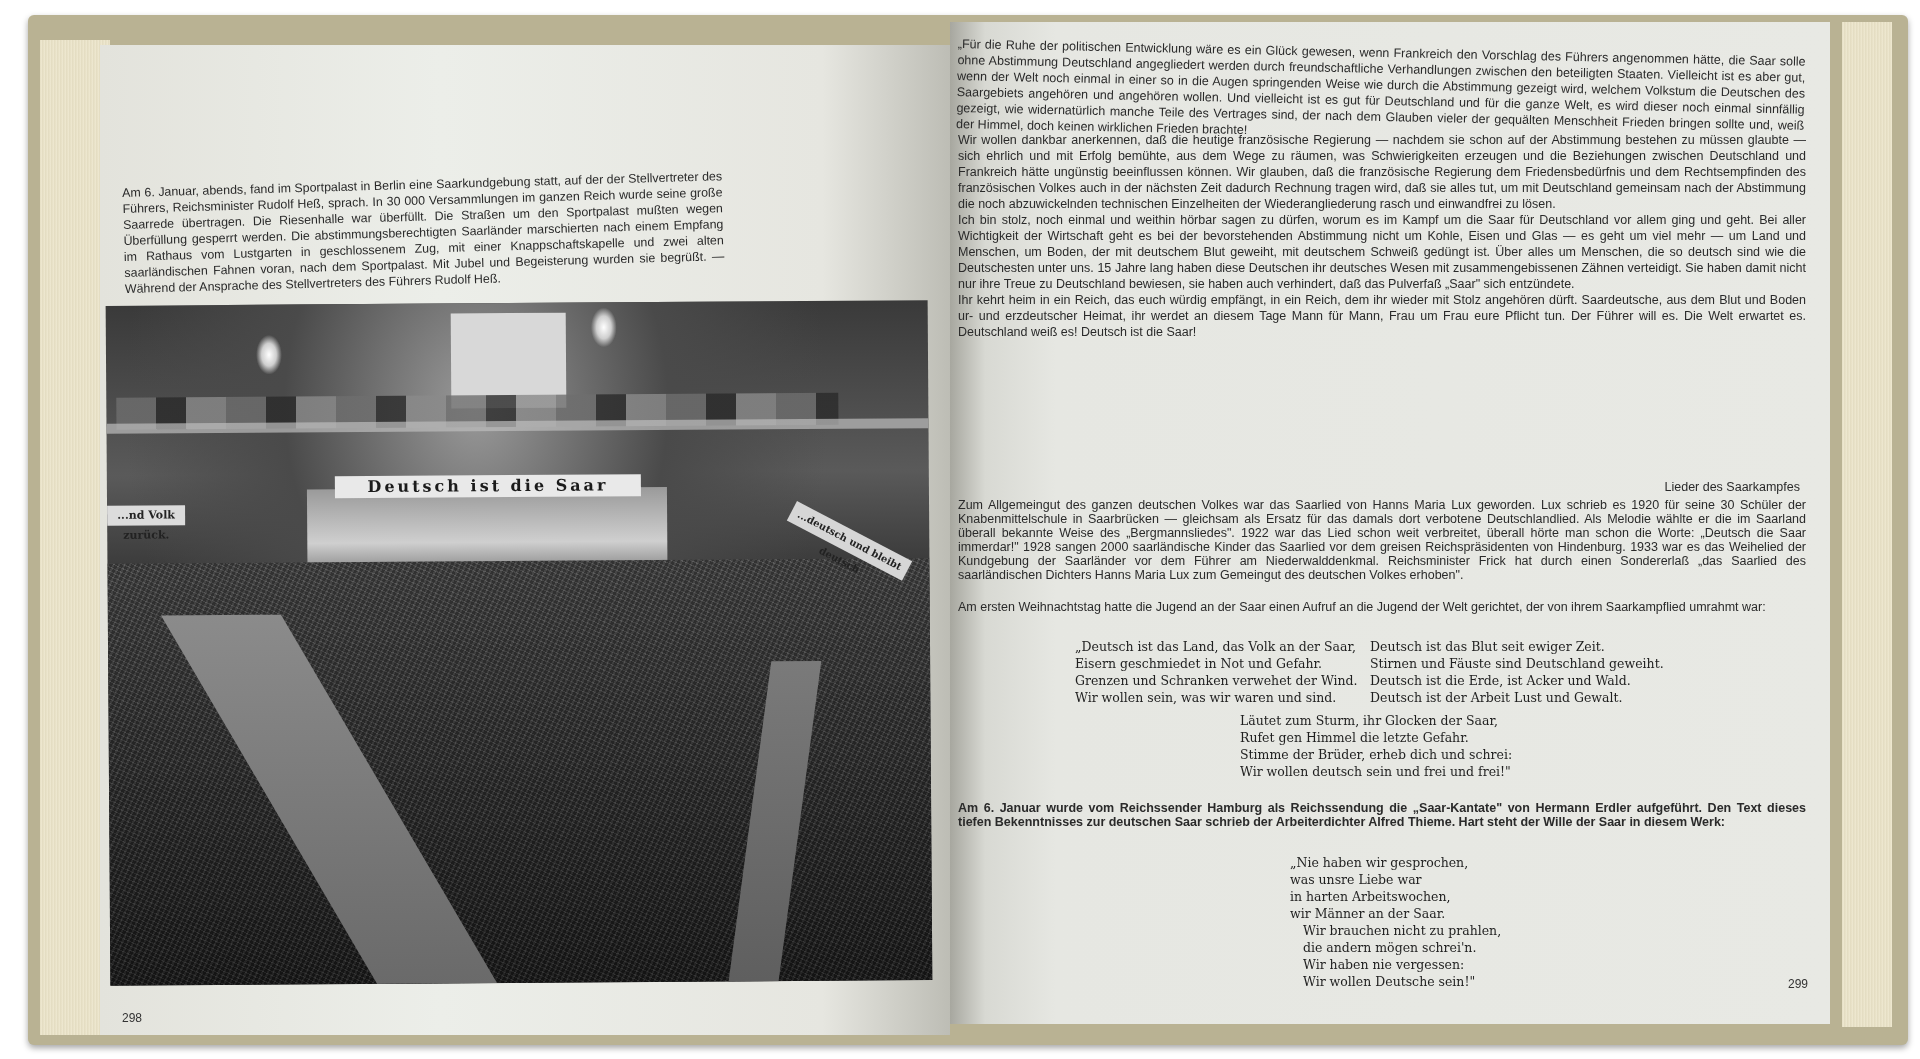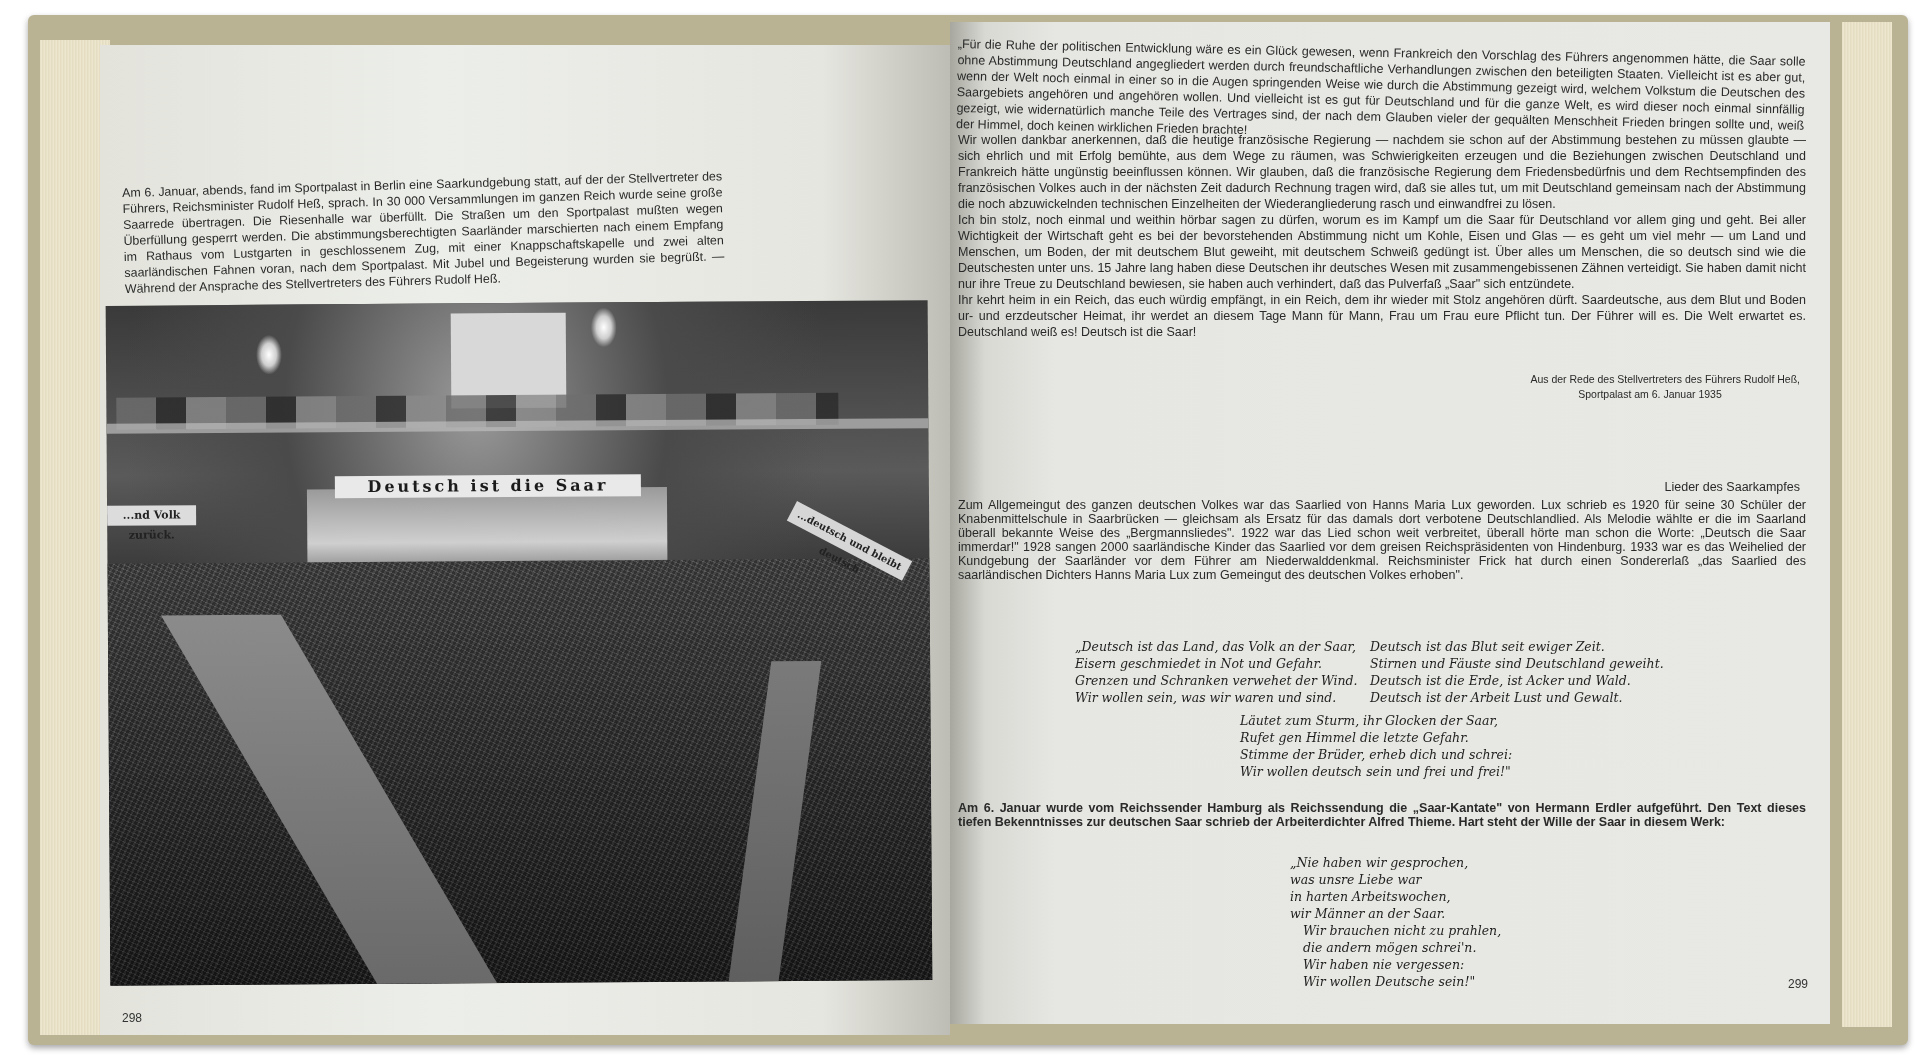--- a/index.html
+++ b/index.html
@@ -78,21 +78,21 @@
     position:absolute; left:200px; top:185px; width:360px; height:90px;
     background:linear-gradient(180deg,#9a9a9a,#cfcfcf 60%,#777);
   }
   .banner-main {
     position:absolute; left:228px; top:172px; width:306px; height:22px;
     background:#e9e9e9; color:#1b1b1b;
     font-family:"DejaVu Serif", serif; font-weight:bold; font-size:16px; letter-spacing:3px;
     text-align:center; line-height:22px;
   }
   .banner-left {
-    position:absolute; left:0; top:200px; width:89px; height:20px; background:#dcdcdc; color:#222;
+    position:absolute; left:0; top:200px; width:78px; height:20px; background:#dcdcdc; color:#222;
     font-family:"DejaVu Serif", serif; font-weight:bold; font-size:11px; line-height:20px; text-align:center;
   }
   .banner-right {
     position:absolute; left:690px; top:200px; width:130px; height:22px; background:#d6d6d6; color:#222;
     font-family:"DejaVu Serif", serif; font-weight:bold; font-size:10px; line-height:22px; text-align:center;
     transform:rotate(28deg); transform-origin:left top;
   }
   .chandelier {
     position:absolute; width:26px; height:40px;
     background:radial-gradient(ellipse at center,#ffffff 0%,#cfcfcf 40%,transparent 70%);
@@ -115,21 +115,21 @@
   .section-title {
     position:absolute; right:30px; top:458px; font-size:12.5px;
   }
   .section {
     position:absolute; left:8px; width:848px; font-size:12.5px; line-height:14px; text-align:justify;
   }
   .sec1 { top:476px; }
   .sec2 { top:578px; }
   .sec3 { top:779px;font-weight:bold; }
   .verse {
-    position:absolute; font-family:"DejaVu Serif", serif; font-size:12.5px; line-height:17px; color:#1f1f1f;font-style:italic;
+    position:absolute; font-family:"DejaVu Serif", serif; font-size:12.5px; line-height:17px; color:#1f1f1f;
   }
   .verse div { white-space:nowrap; }
   .v-left { left:125px; top:616px; }
   .v-right { left:420px; top:616px; }
   .v-center { left:290px; top:690px; }
   .v-kantate { left:340px; top:832px; }
   .indent { padding-left:13px; }
 </style>
 </head>
 <body>
@@ -160,28 +160,25 @@
 </div>
 
 <div class="page page-right">
   <div class="quote-block sans">
     <p class="l1">„Für die Ruhe der politischen Entwicklung wäre es ein Glück gewesen, wenn Frankreich den Vorschlag des Führers angenommen hätte, die Saar solle ohne Abstimmung Deutschland angegliedert werden durch freundschaftliche Verhandlungen zwischen den beteiligten Staaten. Vielleicht ist es aber gut, wenn der Welt noch einmal in einer so in die Augen springenden Weise wie durch die Abstimmung gezeigt wird, welchem Volkstum die Deutschen des Saargebiets angehören und angehören wollen. Und vielleicht ist es gut für Deutschland und für die ganze Welt, es wird dieser noch einmal sinnfällig gezeigt, wie widernatürlich manche Teile des Vertrages sind, der nach dem Glauben vieler der gequälten Menschheit Frieden bringen sollte und, weiß der Himmel, doch keinen wirklichen Frieden brachte!</p>
     <p>Wir wollen dankbar anerkennen, daß die heutige französische Regierung — nachdem sie schon auf der Abstimmung bestehen zu müssen glaubte — sich ehrlich und mit Erfolg bemühte, aus dem Wege zu räumen, was Schwierigkeiten erzeugen und die Beziehungen zwischen Deutschland und Frankreich hätte ungünstig beeinflussen können. Wir glauben, daß die französische Regierung dem Friedensbedürfnis und dem Rechtsempfinden des französischen Volkes auch in der nächsten Zeit dadurch Rechnung tragen wird, daß sie alles tut, um mit Deutschland gemeinsam nach der Abstimmung die noch abzuwickelnden technischen Einzelheiten der Wiederangliederung rasch und einwandfrei zu lösen.</p>
     <p>Ich bin stolz, noch einmal und weithin hörbar sagen zu dürfen, worum es im Kampf um die Saar für Deutschland vor allem ging und geht. Bei aller Wichtigkeit der Wirtschaft geht es bei der bevorstehenden Abstimmung nicht um Kohle, Eisen und Glas — es geht um viel mehr — um Land und Menschen, um Boden, der mit deutschem Blut geweiht, mit deutschem Schweiß gedüngt ist. Über alles um Menschen, die so deutsch sind wie die Deutschesten unter uns. 15 Jahre lang haben diese Deutschen ihr deutsches Wesen mit zusammengebissenen Zähnen verteidigt. Sie haben damit nicht nur ihre Treue zu Deutschland bewiesen, sie haben auch verhindert, daß das Pulverfaß „Saar" sich entzündete.</p>
     <p>Ihr kehrt heim in ein Reich, das euch würdig empfängt, in ein Reich, dem ihr wieder mit Stolz angehören dürft. Saardeutsche, aus dem Blut und Boden ur- und erzdeutscher Heimat, ihr werdet an diesem Tage Mann für Mann, Frau um Frau eure Pflicht tun. Der Führer will es. Die Welt erwartet es. Deutschland weiß es! Deutsch ist die Saar!</p>
   </div>
 
-  <div class="attribution sans">
-    <div style="text-align:right;padding-left:0;">Aus der Rede des Stellvertreters des Führers Rudolf Heß,</div>
-    <div>Sportpalast am 6. Januar 1935</div>
-  </div>
 
   <div class="section-title sans">Lieder des Saarkampfes</div>
 
   <div class="section sec1 sans">Zum Allgemeingut des ganzen deutschen Volkes war das Saarlied von Hanns Maria Lux geworden. Lux schrieb es 1920 für seine 30 Schüler der Knabenmittelschule in Saarbrücken — gleichsam als Ersatz für das damals dort verbotene Deutschlandlied. Als Melodie wählte er die im Saarland überall bekannte Weise des „Bergmannsliedes". 1922 war das Lied schon weit verbreitet, überall hörte man schon die Worte: „Deutsch die Saar immerdar!" 1928 sangen 2000 saarländische Kinder das Saarlied vor dem greisen Reichspräsidenten von Hindenburg. 1933 war es das Weihelied der Kundgebung der Saarländer vor dem Führer am Niederwalddenkmal. Reichsminister Frick hat durch einen Sondererlaß „das Saarlied des saarländischen Dichters Hanns Maria Lux zum Gemeingut des deutschen Volkes erhoben".</div>
+  <div class="section sec2 sans">Am ersten Weihnachtstag hatte die Jugend an der Saar einen Aufruf an die Jugend der Welt gerichtet, der von ihrem Saarkampflied umrahmt war:</div>
 
   <div class="verse v-left">
     <div>„Deutsch ist das Land, das Volk an der Saar,</div>
     <div>Eisern geschmiedet in Not und Gefahr.</div>
     <div>Grenzen und Schranken verwehet der Wind.</div>
     <div>Wir wollen sein, was wir waren und sind.</div>
   </div>
   <div class="verse v-center">
     <div>Läutet zum Sturm, ihr Glocken der Saar,</div>
     <div>Rufet gen Himmel die letzte Gefahr.</div>

